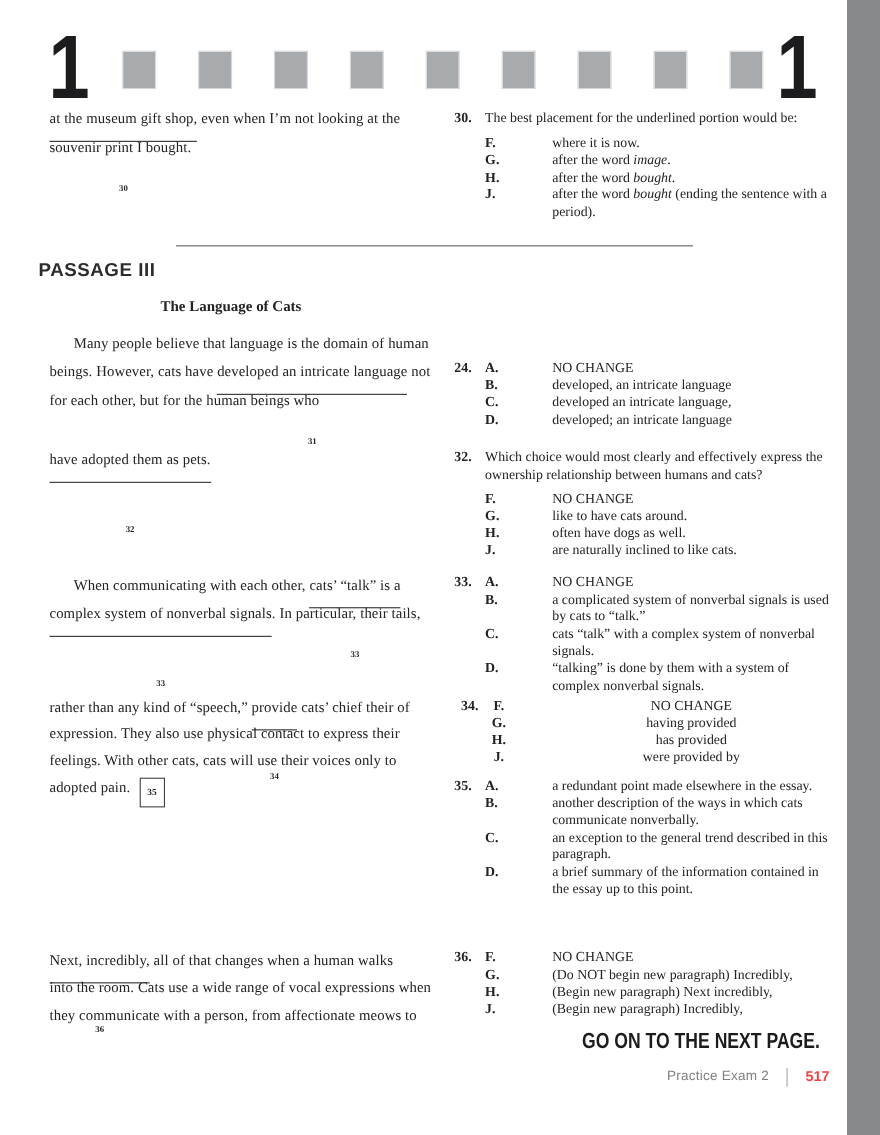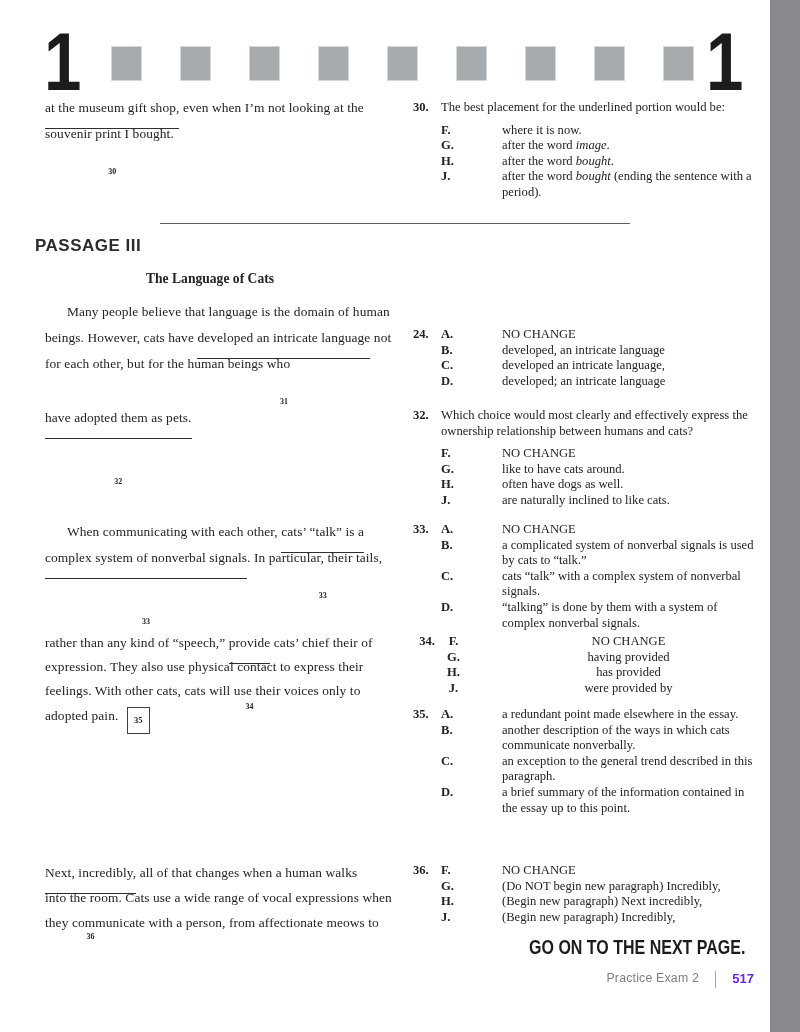--- a/index.html
+++ b/index.html
@@ -55,21 +55,21 @@
     position:absolute;top:936px;right:55px;font-family:"Liberation Sans","DejaVu Sans",sans-serif;
     font-weight:bold;font-size:20px;color:#1c1c1e;white-space:nowrap;
     transform:scaleX(.8);transform-origin:right top;
   }
   .footer{
     position:absolute;top:971px;right:46px;display:flex;align-items:flex-start;gap:16px;
     font-family:"Liberation Sans","DejaVu Sans",sans-serif;
   }
   .footer-label{color:#7d7f82;font-size:12.3px;letter-spacing:.2px;}
   .footer-bar{width:1.3px;height:17px;background:#a2a4a6;}
-  .footer-page{font-weight:bold;font-size:13px;color:#6d28d9;}
+  .footer-page{font-weight:bold;font-size:13px;color:#ef4444;}
 </style>
 </head>
 <body>
 
 <div class="page">
   <div class="edge-bar"></div>
 
   <div class="hdr-num hdr-left">1</div>
   <div class="squares">
       <div class="square"></div>

